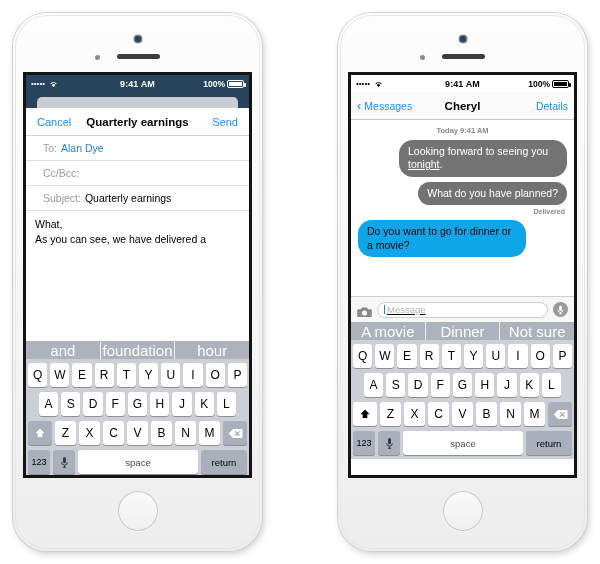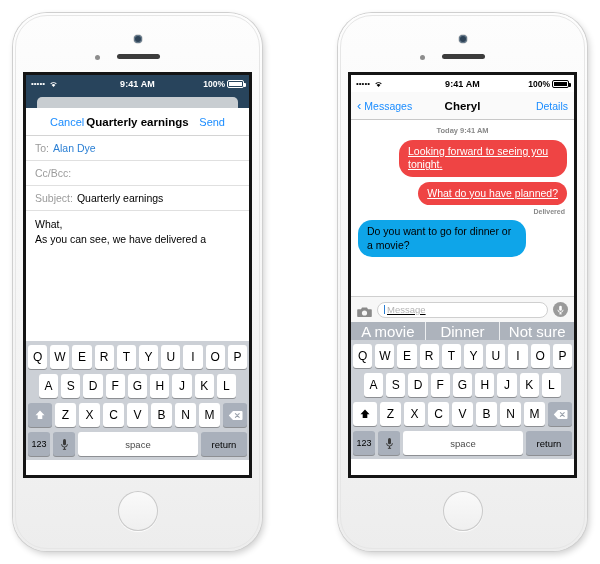--- a/index.html
+++ b/index.html
@@ -111,37 +111,37 @@
   }
   .compose{
     background:#ffffff;
     border-radius:6px 6px 0 0;
     position:relative;
     height:233px;
     display:flex;flex-direction:column;
   }
   .compose-nav{
     height:28px;display:flex;align-items:center;
-    padding:0 24px;box-sizing:border-box;
+    padding:0 11px;box-sizing:border-box;
     border-bottom:1px solid #d4d4d4;
     position:relative;
   }
   .nav-btn{font-size:11px;color:#1a8cff;cursor:default;}
   .nav-title{
     position:absolute;left:0;right:0;text-align:center;
     font-size:11.5px;font-weight:bold;color:#000;
   }
   .nav-btn.right{margin-left:auto;}
   .field{
     height:25px;display:flex;align-items:center;
     padding:0 9px;box-sizing:border-box;
     border-bottom:1px solid #e0e0e0;
     font-size:10.5px;
   }
-  .field .lbl{color:#9b9b9b;margin-right:4px;}
+  .field .lbl{color:#9b9b9b;margin-right:4px;margin-left:8px;}
   .field .val{color:#000;}
   .field .val.link{color:#2a7fd4;}
   .body-area{
     flex:1;padding:6px 9px 0;box-sizing:border-box;
     font-size:10.5px;color:#000;line-height:1.45;
   }
   .caret{
     display:inline-block;width:1px;height:11px;
     background:#2a7fd4;vertical-align:-2px;margin-left:1px;
   }
@@ -177,21 +177,21 @@
   .row.out{justify-content:flex-end;}
   .row.in{justify-content:flex-start;}
   .bubble{
     max-width:150px;
     padding:5px 9px;
     border-radius:14px;
     font-size:10.5px;line-height:1.28;
     position:relative;
     word-wrap:break-word;
   }
-  .bubble.out{background:#ef4444;color:#ffffff;text-decoration:underline;}
+  .bubble.out{background:#737373;color:#ffffff;}
   .bubble.in{background:#0ea5e9;color:#000000;}
   .bubble.out:after{
     content:"";position:absolute;right:-4px;bottom:0;
     width:12px;height:14px;
     background:#1fa3f5;
     border-bottom-left-radius:14px;
     clip-path:polygon(0 0,100% 100%,0 100%);
     z-index:-1;
   }
   .bubble.in:after{
@@ -329,20 +329,25 @@
           <span class="lbl">Subject:</span>
           <span class="val">Quarterly earnings</span>
         </div>
 
         <div class="body-area">
           <div>What,</div>
           <div>As you can see, we have delivered a</div>
         </div>
       </div>
 
+      <div class="suggestbar">
+        <div class="suggest">and</div>
+        <div class="suggest">foundation</div>
+        <div class="suggest">hour</div>
+      </div>
 
       <div class="keyboard">
         <div class="krow r1">
           <div class="key">Q</div>
           <div class="key">W</div>
           <div class="key">E</div>
           <div class="key">R</div>
           <div class="key">T</div>
           <div class="key">Y</div>
           <div class="key">U</div>

